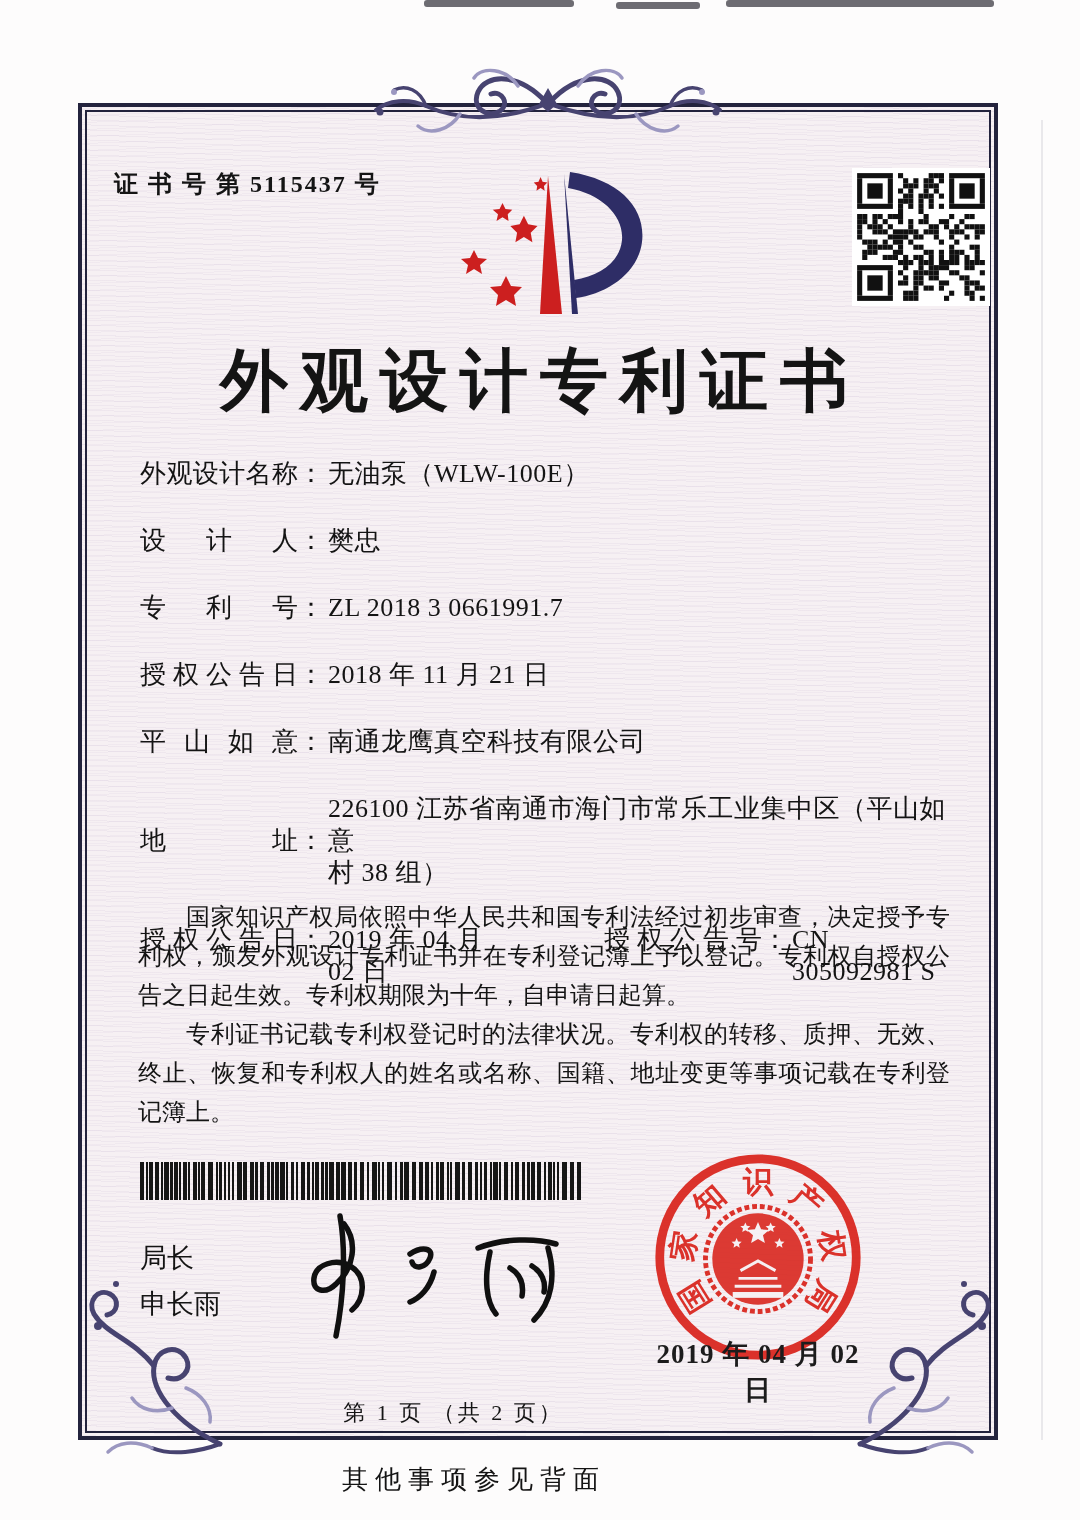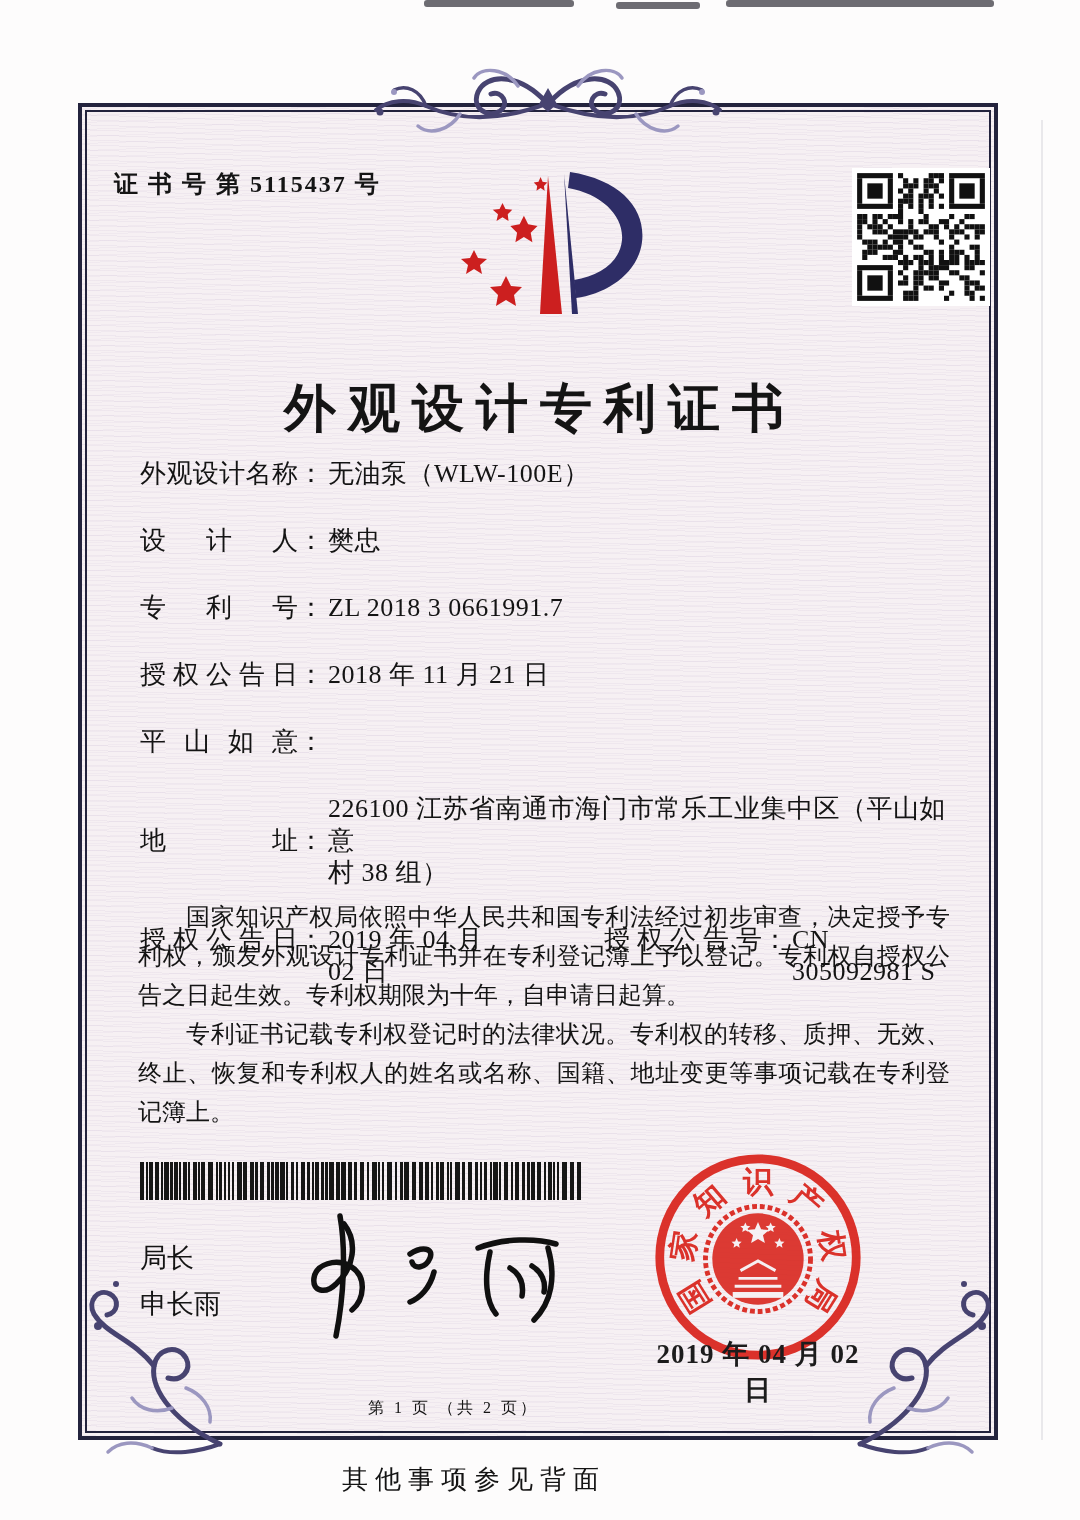--- a/index.html
+++ b/index.html
@@ -31,21 +31,21 @@
   .orn-top{left:368px;top:52px;width:360px;height:96px;}
   .orn-bl{left:52px;top:1268px;width:200px;height:200px;}
   .orn-br{left:828px;top:1268px;width:200px;height:200px;transform:scale(-1,1);}
 
   .cert-no{position:absolute;left:114px;top:168px;font-size:24px;letter-spacing:2px;font-weight:bold;}
 
   .logo{position:absolute;left:444px;top:158px;width:220px;height:168px;}
   .qr{position:absolute;left:852px;top:168px;width:138px;height:138px;background:#fff;}
 
   .title{position:absolute;left:0;top:336px;width:1080px;text-align:center;
-    font-size:52px;font-weight:bold;letter-spacing:12px;margin-top:38px;}
+    font-size:68px;font-weight:bold;letter-spacing:12px;}
 
   .fields{position:absolute;left:140px;top:458px;width:808px;}
   .field-row{display:flex;align-items:center;font-size:26px;line-height:32px;margin-bottom:35px;}
   .field-label{display:inline-block;width:158px;text-align:justify;text-align-last:justify;flex:0 0 158px;}
   .field-colon{flex:0 0 auto;margin-right:4px;}
   .field-value{white-space:pre-line;letter-spacing:.5px;}
   .grant-row{display:flex;font-size:26px;line-height:32px;}
   .grant-group{display:flex;}
   .grant-group+.grant-group{margin-left:88px;}
 
@@ -60,21 +60,21 @@
   .signature{position:absolute;left:282px;top:1208px;width:310px;height:135px;}
 
   .seal{position:absolute;left:651px;top:1150px;width:214px;height:214px;z-index:3;opacity:.93;}
   .seal-stroke{stroke:var(--seal);fill:none;}
   .seal-fill{fill:var(--seal);}
   .seal-char{fill:var(--seal);font-size:31px;font-weight:bold;text-anchor:middle;dominant-baseline:central;
     font-family:"Liberation Serif","DejaVu Serif",serif;}
   .seal-date{position:absolute;left:642px;top:1336px;width:232px;text-align:center;z-index:4;
     font-size:27px;font-weight:bold;letter-spacing:1px;color:#1c1c1c;}
 
-  .page-indicator{position:absolute;left:0;top:1398px;width:907px;text-align:center;font-size:16px;letter-spacing:3px;}
+  .page-indicator{position:absolute;left:0;top:1398px;width:907px;text-align:center;font-size:22px;letter-spacing:3px;}
   .back-note{position:absolute;left:0;top:1462px;width:948px;text-align:center;font-size:26px;letter-spacing:7px;}
 </style>
 </head>
 <body>
 
 <div class="smudge s1"></div>
 <div class="smudge s2"></div>
 <div class="smudge s3"></div>
 <div class="fold-line"></div>
 
@@ -388,20 +388,21 @@
         <span class="field-value">ZL 2018 3 0661991.7</span>
       </div>
       <div class="field-row">
         <span class="field-label">授权公告日</span>
         <span class="field-colon">：</span>
         <span class="field-value">2018 年 11 月 21 日</span>
       </div>
       <div class="field-row">
         <span class="field-label">平山如意</span>
         <span class="field-colon">：</span>
+        <span class="field-value">南通龙鹰真空科技有限公司</span>
       </div>
       <div class="field-row">
         <span class="field-label">地址</span>
         <span class="field-colon">：</span>
         <span class="field-value">226100 江苏省南通市海门市常乐工业集中区（平山如意
 村 38 组）</span>
       </div>
     </div>
   <div class="grant-row">
     <div class="grant-group">

